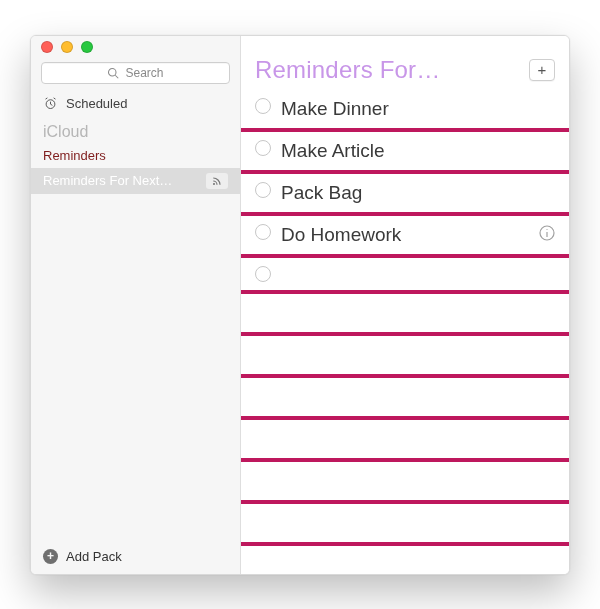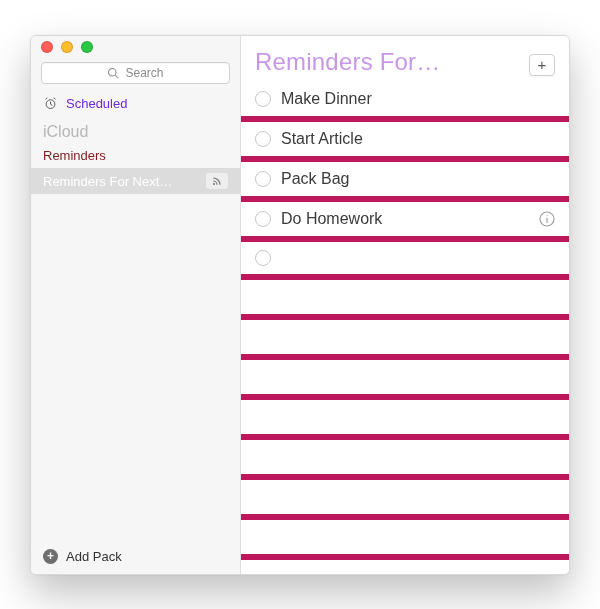--- a/index.html
+++ b/index.html
@@ -20,50 +20,50 @@
   .dot-min { background: #ffbd2e; }
   .dot-max { background: #28c840; }
   .search-wrap { padding: 4px 10px 6px 10px; }
   .search {
     display: flex; align-items: center; justify-content: center;
     background: #fff; border: 1px solid #cfcfcf; border-radius: 4px;
     height: 22px; color: #8a8a8a; font-size: 12px; gap: 6px;
     box-shadow: inset 0 1px 0 rgba(0,0,0,0.03);
   }
   .search svg { width: 12px; height: 12px; fill: #8a8a8a; }
-  .sb-item { display: flex; align-items: center; font-size: 13px; color: #6d28d9; padding: 6px 12px; gap: 8px; }
+  .sb-item { display: flex; align-items: center; font-size: 13px; color: #404040; padding: 6px 12px; gap: 8px; }
   .sb-item svg { width: 15px; height: 15px; fill: none; stroke: #444; stroke-width: 1.4; }
   .sb-section { font-size: 16px; color: #b6b6b6; padding: 6px 12px 2px 12px; }
   .sb-list { font-size: 13px; color: #7f1d1d; padding: 5px 12px; display:flex; align-items:center; }
-  .sb-list.selected { background: #dcdcdc; color: #fff; justify-content: space-between; align-items: flex-end; }
+  .sb-list.selected { background: #dcdcdc; color: #fff; justify-content: space-between; }
   .sb-list.selected .label { white-space: nowrap; overflow: hidden; text-overflow: ellipsis; max-width: 150px; font-weight: 400; }
   .shared-badge {
     width: 22px; height: 16px; border-radius: 3px; background: #eeeeee;
     display: flex; align-items: center; justify-content: center;
   }
   .shared-badge svg { width: 12px; height: 12px; }
   .sb-spacer { flex: 1; }
   .sb-add { display: flex; align-items: center; gap: 8px; font-size: 13px; color: #333; padding: 10px 12px; }
   .sb-add .plus {
     width: 15px; height: 15px; border-radius: 50%;
     background: #6f6f6f; color: #f6f6f6; display:flex; align-items:center; justify-content:center;
     font-size: 12px; line-height: 1; font-weight: 600;
   }
   .main { flex: 1; background: #fff; display: flex; flex-direction: column; }
-  .main-header { display: flex; align-items: flex-end; justify-content: space-between; padding: 12px 14px 6px 14px; }
+  .main-header { display: flex; align-items: center; justify-content: space-between; padding: 20px 14px 6px 14px; }
   .list-title { font-size: 24px; font-weight: 400; color: #c896e8; letter-spacing: 0.2px; white-space: nowrap; overflow: hidden; text-overflow: ellipsis; max-width: 250px; }
   .add-btn {
     width: 26px; height: 22px; border: 1px solid #cfcfcf; border-radius: 4px;
     background: #fff; display:flex; align-items:center; justify-content:center;
     color: #555; font-size: 15px; box-shadow: 0 1px 0 rgba(0,0,0,0.04);
   }
   .items { flex:1; overflow: hidden; }
   .item-row {
-    display:flex; align-items:center; gap:10px;
-    padding: 8px 14px; border-bottom: 6px solid #be185d; font-size: 16px; color: #3a3a3a;
+    display:flex; align-items:flex-start; gap:10px;
+    padding: 8px 14px; border-bottom: 4px solid #be185d; font-size: 19px; color: #3a3a3a;
     position: relative;
   }
   .item-row.blank { color: transparent; }
   .radio {
     width: 16px; height: 16px; border-radius: 50%;
     border: 1.5px solid #c7c7c7; flex-shrink: 0;
   }
   .info {
     position:absolute; right: 14px; width: 16px; height:16px;
   }
@@ -127,21 +127,21 @@
         <span>+</span>
       </div>
     </div>
     <div class="items">
       <div class="item-row">
         <span class="radio"></span>
         <span>Make Dinner</span>
       </div>
       <div class="item-row">
         <span class="radio"></span>
-        <span>Start Article</span>
+        <span>Make Article</span>
       </div>
       <div class="item-row">
         <span class="radio"></span>
         <span>Pack Bag</span>
       </div>
       <div class="item-row">
         <span class="radio"></span>
         <span>Do Homework</span>
         <span class="info">
           <svg viewBox="0 0 16 16">

